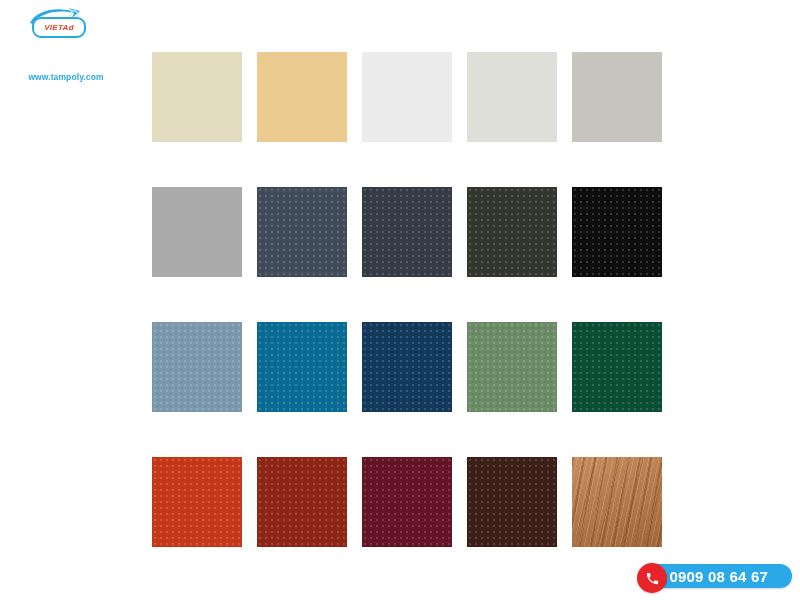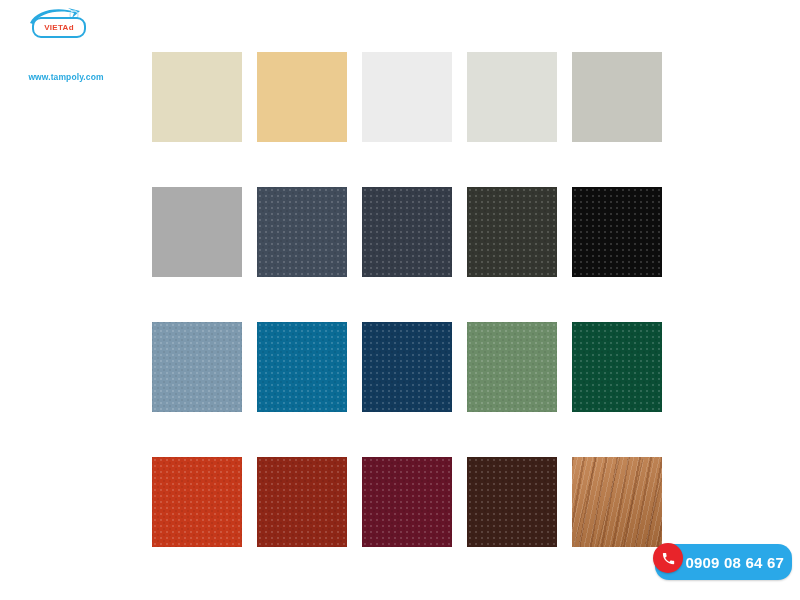--- a/index.html
+++ b/index.html
@@ -22,21 +22,21 @@
   .logo-badge{
     position:absolute;left:14px;top:13px;
     width:50px;height:17px;
     border:2px solid #29a9e0;
     border-radius:9px;
     background:#ffffff;
     display:flex;align-items:center;justify-content:center;
   }
   .logo-badge span{
     font-size:8px;font-weight:bold;color:#e8442e;
-    letter-spacing:.3px;line-height:1;
+    letter-spacing:.3px;line-height:1;font-style:italic;
   }
   .logo-swoosh{
     position:absolute;left:10px;top:2px;width:58px;height:22px;
   }
   .logo-url{
     position:absolute;left:0;top:32px;width:120px;
     text-align:center;
     font-size:8.5px;font-weight:bold;color:#29a9e0;
     letter-spacing:.1px;
     white-space:nowrap;
@@ -95,26 +95,26 @@
         rgba(60,22,6,.16) 0px,
         rgba(60,22,6,.16) 1px,
         rgba(0,0,0,0) 1px,
         rgba(0,0,0,0) 23px),
       linear-gradient(160deg, rgba(255,255,255,.13), rgba(0,0,0,.17));
     pointer-events:none;
   }
 
   
   .phone-badge{
-    position:absolute;right:8px;bottom:20px;
-    height:36px;
+    position:absolute;right:8px;bottom:12px;
+    height:24px;
     display:flex;align-items:center;
     background:#2aa8e8;
     border-radius:14px;
-    padding:0 8px 0 30px;
+    padding:0 24px 0 30px;
     box-shadow:0 1px 2px rgba(0,0,0,.18);
   }
   .phone-icon{
     position:absolute;left:-2px;top:-1px;
     width:30px;height:30px;border-radius:50%;
     background:#e8242a;
     display:flex;align-items:center;justify-content:center;
     box-shadow:0 1px 2px rgba(0,0,0,.2);
   }
   .phone-icon svg{width:15px;height:15px;}

